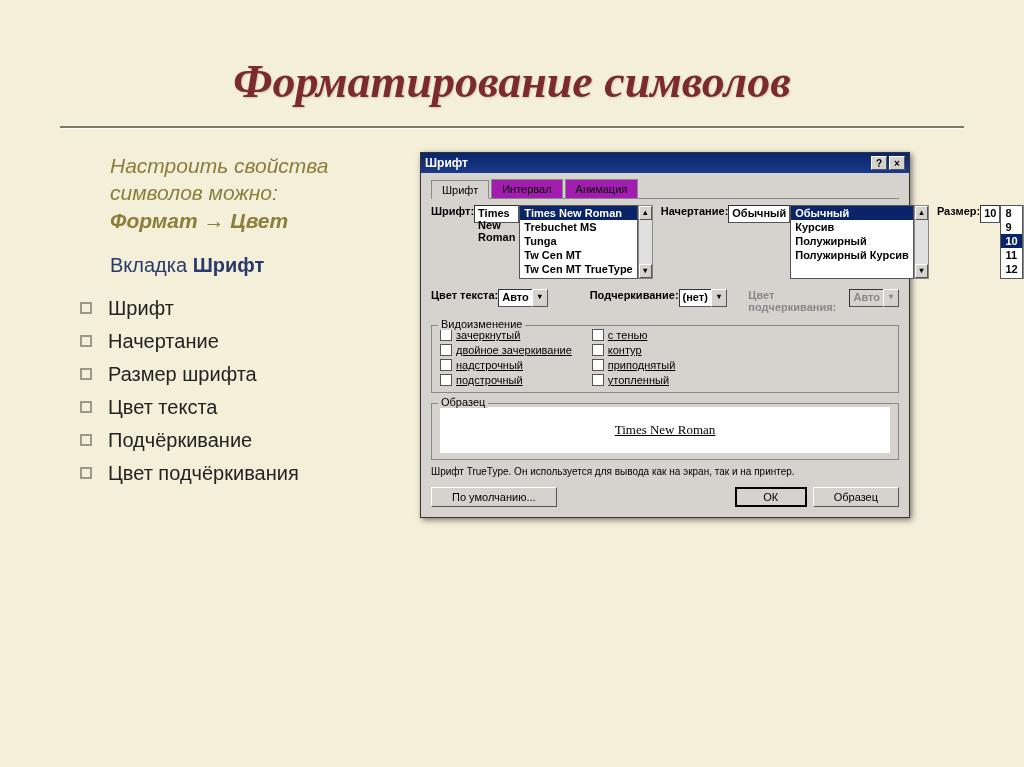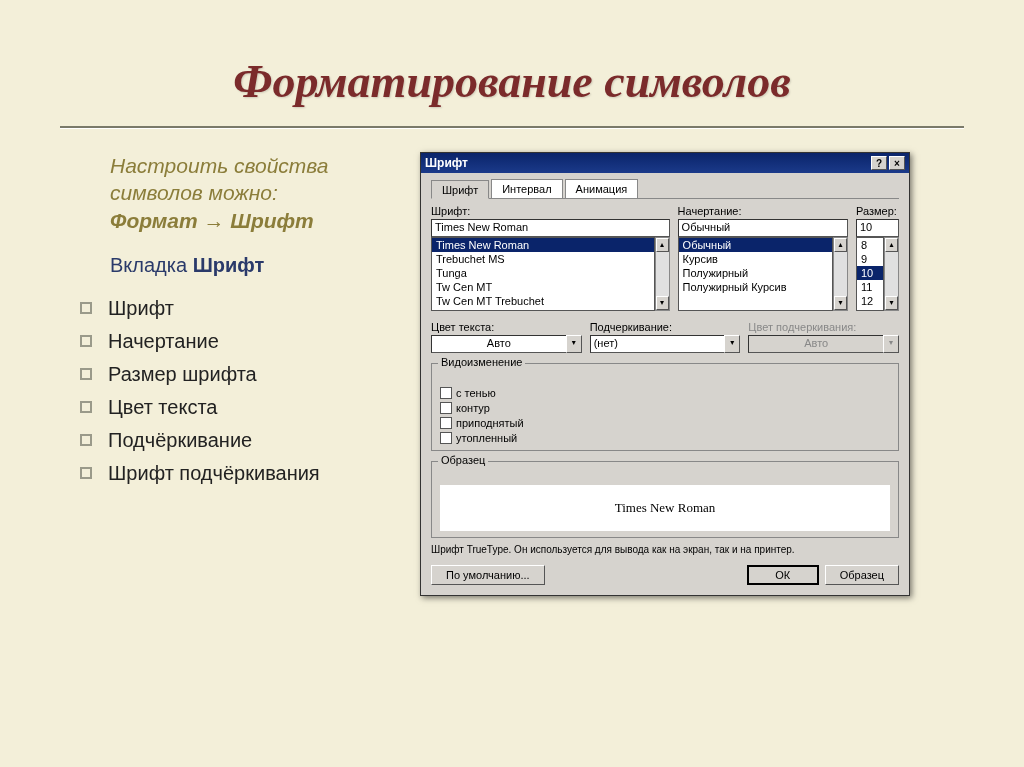--- a/index.html
+++ b/index.html
@@ -94,23 +94,23 @@
   .tab {
     padding:3px 10px 2px 10px;
     border:1px solid #888;
     border-bottom:none;
     background:#d6d3ce;
     margin-right:2px;
     cursor:default;
     position:relative;
   }
   .tab.active { background:#d6d3ce; border-bottom:1px solid #d6d3ce; top:1px; }
-  .tab.inactive { background:#ffffff; }
+  .tab.inactive { background:#a21caf; }
   .row { display:flex; gap:8px; }
-  .col { display:flex; flex-direction:column; }
+  .col { display:flex; flex-direction:row;font-weight:bold; }
   .lbl { margin-bottom:2px; }
   .txtbox {
     background:#fff; border:1px solid #555;
     border-top-color:#333; border-left-color:#333;
     height:18px; padding:1px 3px;
     font-size:11px;
   }
   .listbox {
     background:#fff; border:1px solid #555;
     height:74px; overflow:hidden;
@@ -130,22 +130,23 @@
   }
   .dropdown .txtbox { flex:1; border-right:none; }
   .dd-btn {
     width:16px; background:#d6d3ce;
     border:1px solid #fff; border-right-color:#555; border-bottom-color:#555;
     font-size:8px; text-align:center; line-height:14px;
   }
   .groupbox {
     border:1px solid #888;
     border-top:none;
-    margin-top:10px; padding:24px 8px 6px 8px;
+    margin-top:10px; padding:4px 8px 6px 8px;
     position:relative;
+    text-decoration:underline;
   }
   .group-title {
     position:absolute; top:-7px; left:6px;
     background:#d6d3ce; padding:0 3px;
     font-size:11px;
   }
   .groupbox::before {
     content:""; position:absolute; top:0; left:0; right:0;
     border-top:1px solid #888;
   }
@@ -162,38 +163,38 @@
     display:flex; align-items:center; justify-content:center;
     font-family:'Times New Roman', serif;
     font-size:13px;
   }
   .hint { font-size:10px; margin-top:6px; }
   .btn-row { display:flex; margin-top:10px; gap:6px; }
   .btn {
     border:1px solid #555;
     border-top-color:#fff; border-left-color:#fff;
     background:#d6d3ce;
-    padding:3px 14px;
+    padding:3px 20px;
     font-size:11px;
     min-width:72px; text-align:center;
   }
   .btn.default { border:2px solid #000; padding:2px 13px; }
   .disabled { color:#888; }
 </style>
 </head>
 <body>
 
 <div class="slide-title">Форматирование символов</div>
 <div class="title-rule"></div>
 
 <div class="content">
   <div class="left-col">
     <div class="intro">
       <span>Настроить свойства символов можно:</span><br>
-      <span class="path">Формат → Шрифт</span>
+      <span class="path">Формат → Цвет</span>
     </div>
     <div class="tabline">
       <span>Вкладка </span><span class="b">Шрифт</span>
     </div>
     <div class="bul-list">
       <div class="bul-item">
           <span class="bul-box"></span>
           <span>Шрифт</span>
         </div>
       <div class="bul-item">
@@ -207,21 +208,21 @@
       <div class="bul-item">
           <span class="bul-box"></span>
           <span>Цвет текста</span>
         </div>
       <div class="bul-item">
           <span class="bul-box"></span>
           <span>Подчёркивание</span>
         </div>
       <div class="bul-item">
           <span class="bul-box"></span>
-          <span>Шрифт подчёркивания</span>
+          <span>Цвет подчёркивания</span>
         </div>
     </div>
   </div>
 
   <div class="dlg">
     <div class="titlebar">
       <span>Шрифт</span>
       <span class="spacer"></span>
       <span class="tb-btn">?</span>
       <span class="tb-btn">×</span>
@@ -236,21 +237,21 @@
       <div class="row">
         <div class="col" style="flex:1.4">
           <div class="lbl">Шрифт:</div>
           <div class="txtbox">Times New Roman</div>
           <div class="listbox-wrap">
             <div class="listbox" style="flex:1">
               <div class="opt sel">Times New Roman</div>
               <div class="opt">Trebuchet MS</div>
               <div class="opt">Tunga</div>
               <div class="opt">Tw Cen MT</div>
-              <div class="opt">Tw Cen MT Trebuchet</div>
+              <div class="opt">Tw Cen MT TrueType</div>
             </div>
             <div class="scrollbar">
               <div class="sb-btn">▴</div>
               <div class="sb-track"></div>
               <div class="sb-btn">▾</div>
             </div>
           </div>
         </div>
         <div class="col" style="flex:1">
           <div class="lbl">Начертание:</div>
@@ -312,20 +313,38 @@
           </div>
         </div>
       </div>
 
       <div class="groupbox">
         <span class="group-title">Видоизменение</span>
         <div class="ck-row">
           <div class="ck-col">
             <label class="ck">
                 <span class="ck-box"></span>
+                <span class="ck-label">зачеркнутый</span>
+              </label>
+            <label class="ck">
+                <span class="ck-box"></span>
+                <span class="ck-label">двойное зачеркивание</span>
+              </label>
+            <label class="ck">
+                <span class="ck-box"></span>
+                <span class="ck-label">надстрочный</span>
+              </label>
+            <label class="ck">
+                <span class="ck-box"></span>
+                <span class="ck-label">подстрочный</span>
+              </label>
+          </div>
+          <div class="ck-col">
+            <label class="ck">
+                <span class="ck-box"></span>
                 <span class="ck-label">с тенью</span>
               </label>
             <label class="ck">
                 <span class="ck-box"></span>
                 <span class="ck-label">контур</span>
               </label>
             <label class="ck">
                 <span class="ck-box"></span>
                 <span class="ck-label">приподнятый</span>
               </label>

